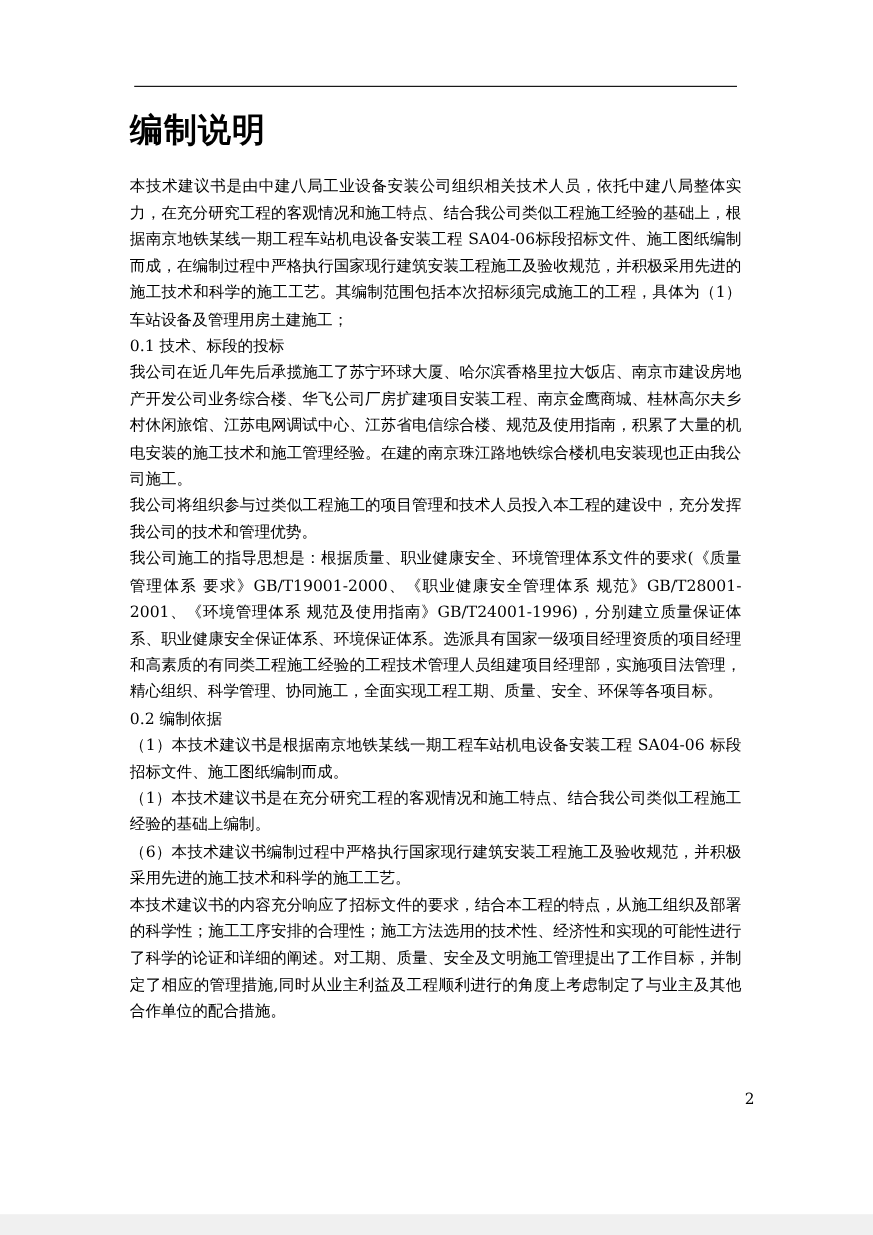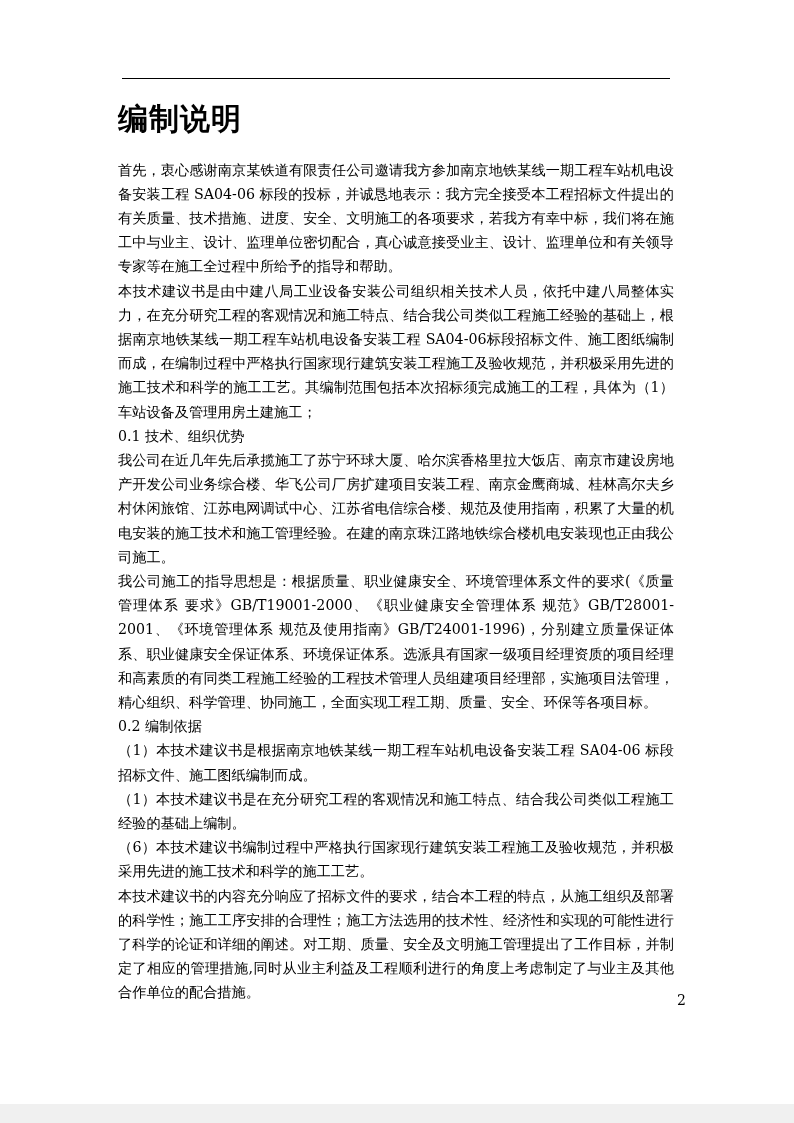--- a/index.html
+++ b/index.html
@@ -60,24 +60,24 @@
 </head>
 <body>
 
 <div class="page">
 
   <div class="header-rule"></div>
 
   <div class="content">
     <h1 class="doc-title">编制说明</h1>
 
-    <p class="para">首先，衷心感谢南京某铁道有限责任公司邀请我方参加南京地铁某线一期工程车站机电设备安装工程 SA04-06 标段的投标，并诚恳地表示：我方完全接受本工程招标文件提出的有关质量、技术措施、进度、安全、文明施工的各项要求，若我方有幸中标，我们将在施工中与业主、设计、监理单位密切配合，真心诚意接受业主、设计、监理单位和有关领导专家等在施工全过程中所给予的指导和帮助。</p>
     <p class="para">本技术建议书是由中建八局工业设备安装公司组织相关技术人员，依托中建八局整体实力，在充分研究工程的客观情况和施工特点、结合我公司类似工程施工经验的基础上，根据南京地铁某线一期工程车站机电设备安装工程 SA04-06标段招标文件、施工图纸编制而成，在编制过程中严格执行国家现行建筑安装工程施工及验收规范，并积极采用先进的施工技术和科学的施工工艺。其编制范围包括本次招标须完成施工的工程，具体为（1）车站设备及管理用房土建施工；</p>
-    <p class="para">0.1 技术、组织优势</p>
+    <p class="para">0.1 技术、标段的投标</p>
     <p class="para">我公司在近几年先后承揽施工了苏宁环球大厦、哈尔滨香格里拉大饭店、南京市建设房地产开发公司业务综合楼、华飞公司厂房扩建项目安装工程、南京金鹰商城、桂林高尔夫乡村休闲旅馆、江苏电网调试中心、江苏省电信综合楼、规范及使用指南，积累了大量的机电安装的施工技术和施工管理经验。在建的南京珠江路地铁综合楼机电安装现也正由我公司施工。</p>
+    <p class="para">我公司将组织参与过类似工程施工的项目管理和技术人员投入本工程的建设中，充分发挥我公司的技术和管理优势。</p>
     <p class="para">我公司施工的指导思想是：根据质量、职业健康安全、环境管理体系文件的要求(《质量管理体系 要求》GB/T19001-2000、《职业健康安全管理体系 规范》GB/T28001-2001、《环境管理体系 规范及使用指南》GB/T24001-1996)，分别建立质量保证体系、职业健康安全保证体系、环境保证体系。选派具有国家一级项目经理资质的项目经理和高素质的有同类工程施工经验的工程技术管理人员组建项目经理部，实施项目法管理，精心组织、科学管理、协同施工，全面实现工程工期、质量、安全、环保等各项目标。</p>
     <p class="para">0.2 编制依据</p>
     <p class="para">（1）本技术建议书是根据南京地铁某线一期工程车站机电设备安装工程 SA04-06 标段招标文件、施工图纸编制而成。</p>
     <p class="para">（1）本技术建议书是在充分研究工程的客观情况和施工特点、结合我公司类似工程施工经验的基础上编制。</p>
     <p class="para">（6）本技术建议书编制过程中严格执行国家现行建筑安装工程施工及验收规范，并积极采用先进的施工技术和科学的施工工艺。</p>
     <p class="para">本技术建议书的内容充分响应了招标文件的要求，结合本工程的特点，从施工组织及部署的科学性；施工工序安排的合理性；施工方法选用的技术性、经济性和实现的可能性进行了科学的论证和详细的阐述。对工期、质量、安全及文明施工管理提出了工作目标，并制定了相应的管理措施,同时从业主利益及工程顺利进行的角度上考虑制定了与业主及其他合作单位的配合措施。</p>
 
   </div>
 
   <div class="page-number">2</div>

